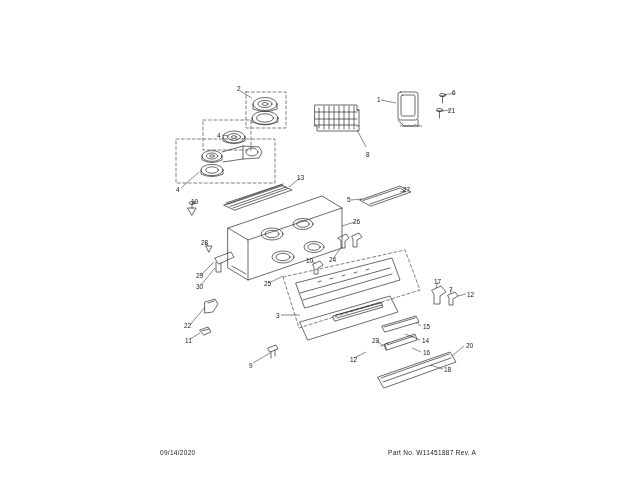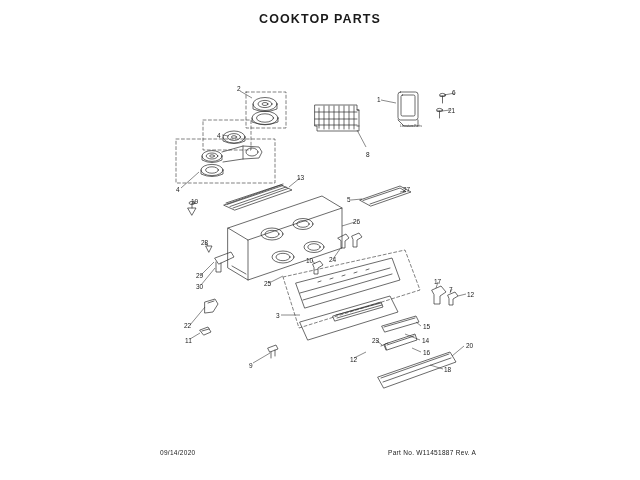--- a/index.html
+++ b/index.html
@@ -68,21 +68,20 @@
     font-size: 3.2px;
     color: #333;
     white-space: nowrap;
   }
 </style>
 </head>
 <body>
 
 <div id="page">
 
-  <div id="title">COOKTOP PARTS</div>
 
   <svg id="diagram" viewBox="0 0 640 480" xmlns="http://www.w3.org/2000/svg">
     <g fill="none" stroke="#2b2b2b" stroke-width="0.7" stroke-linejoin="round" stroke-linecap="round">
 
       <g stroke-dasharray="3,2.4" stroke-width="0.6">
         <rect x="176" y="139" width="99" height="44"></rect>
         <rect x="203" y="120" width="48" height="30"></rect>
         <rect x="246" y="92" width="40" height="36"></rect>
       </g>
 

